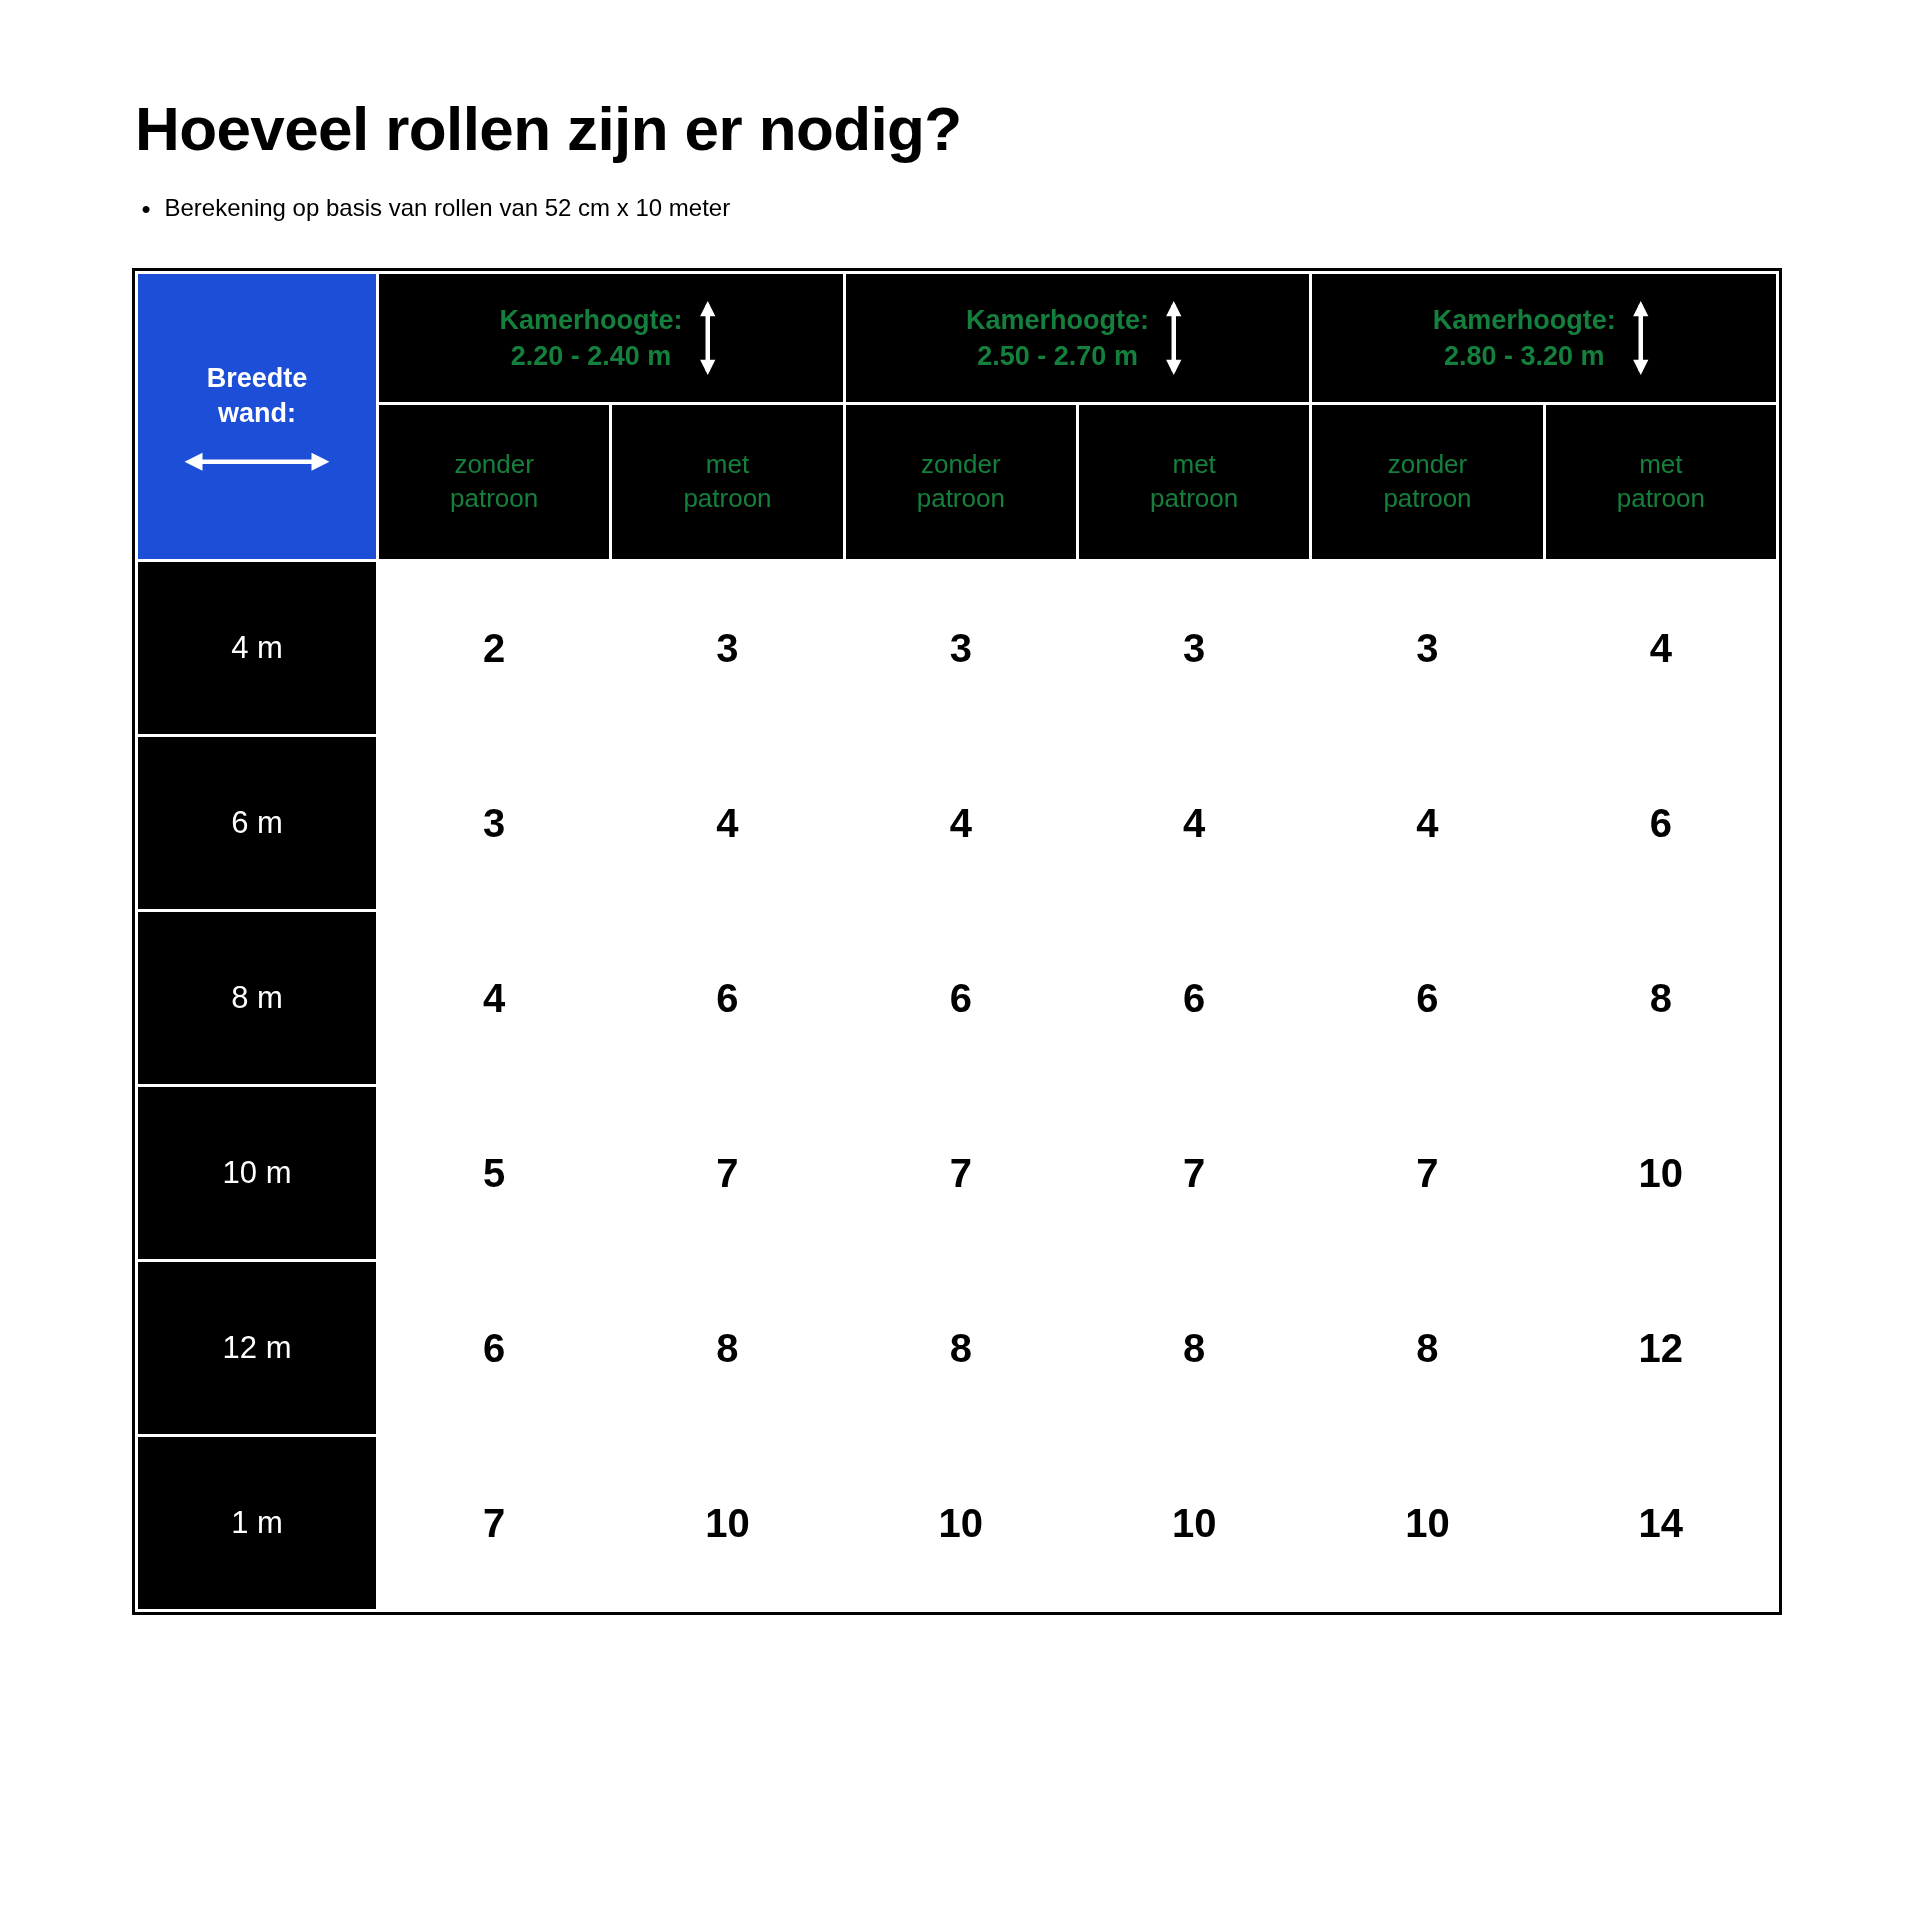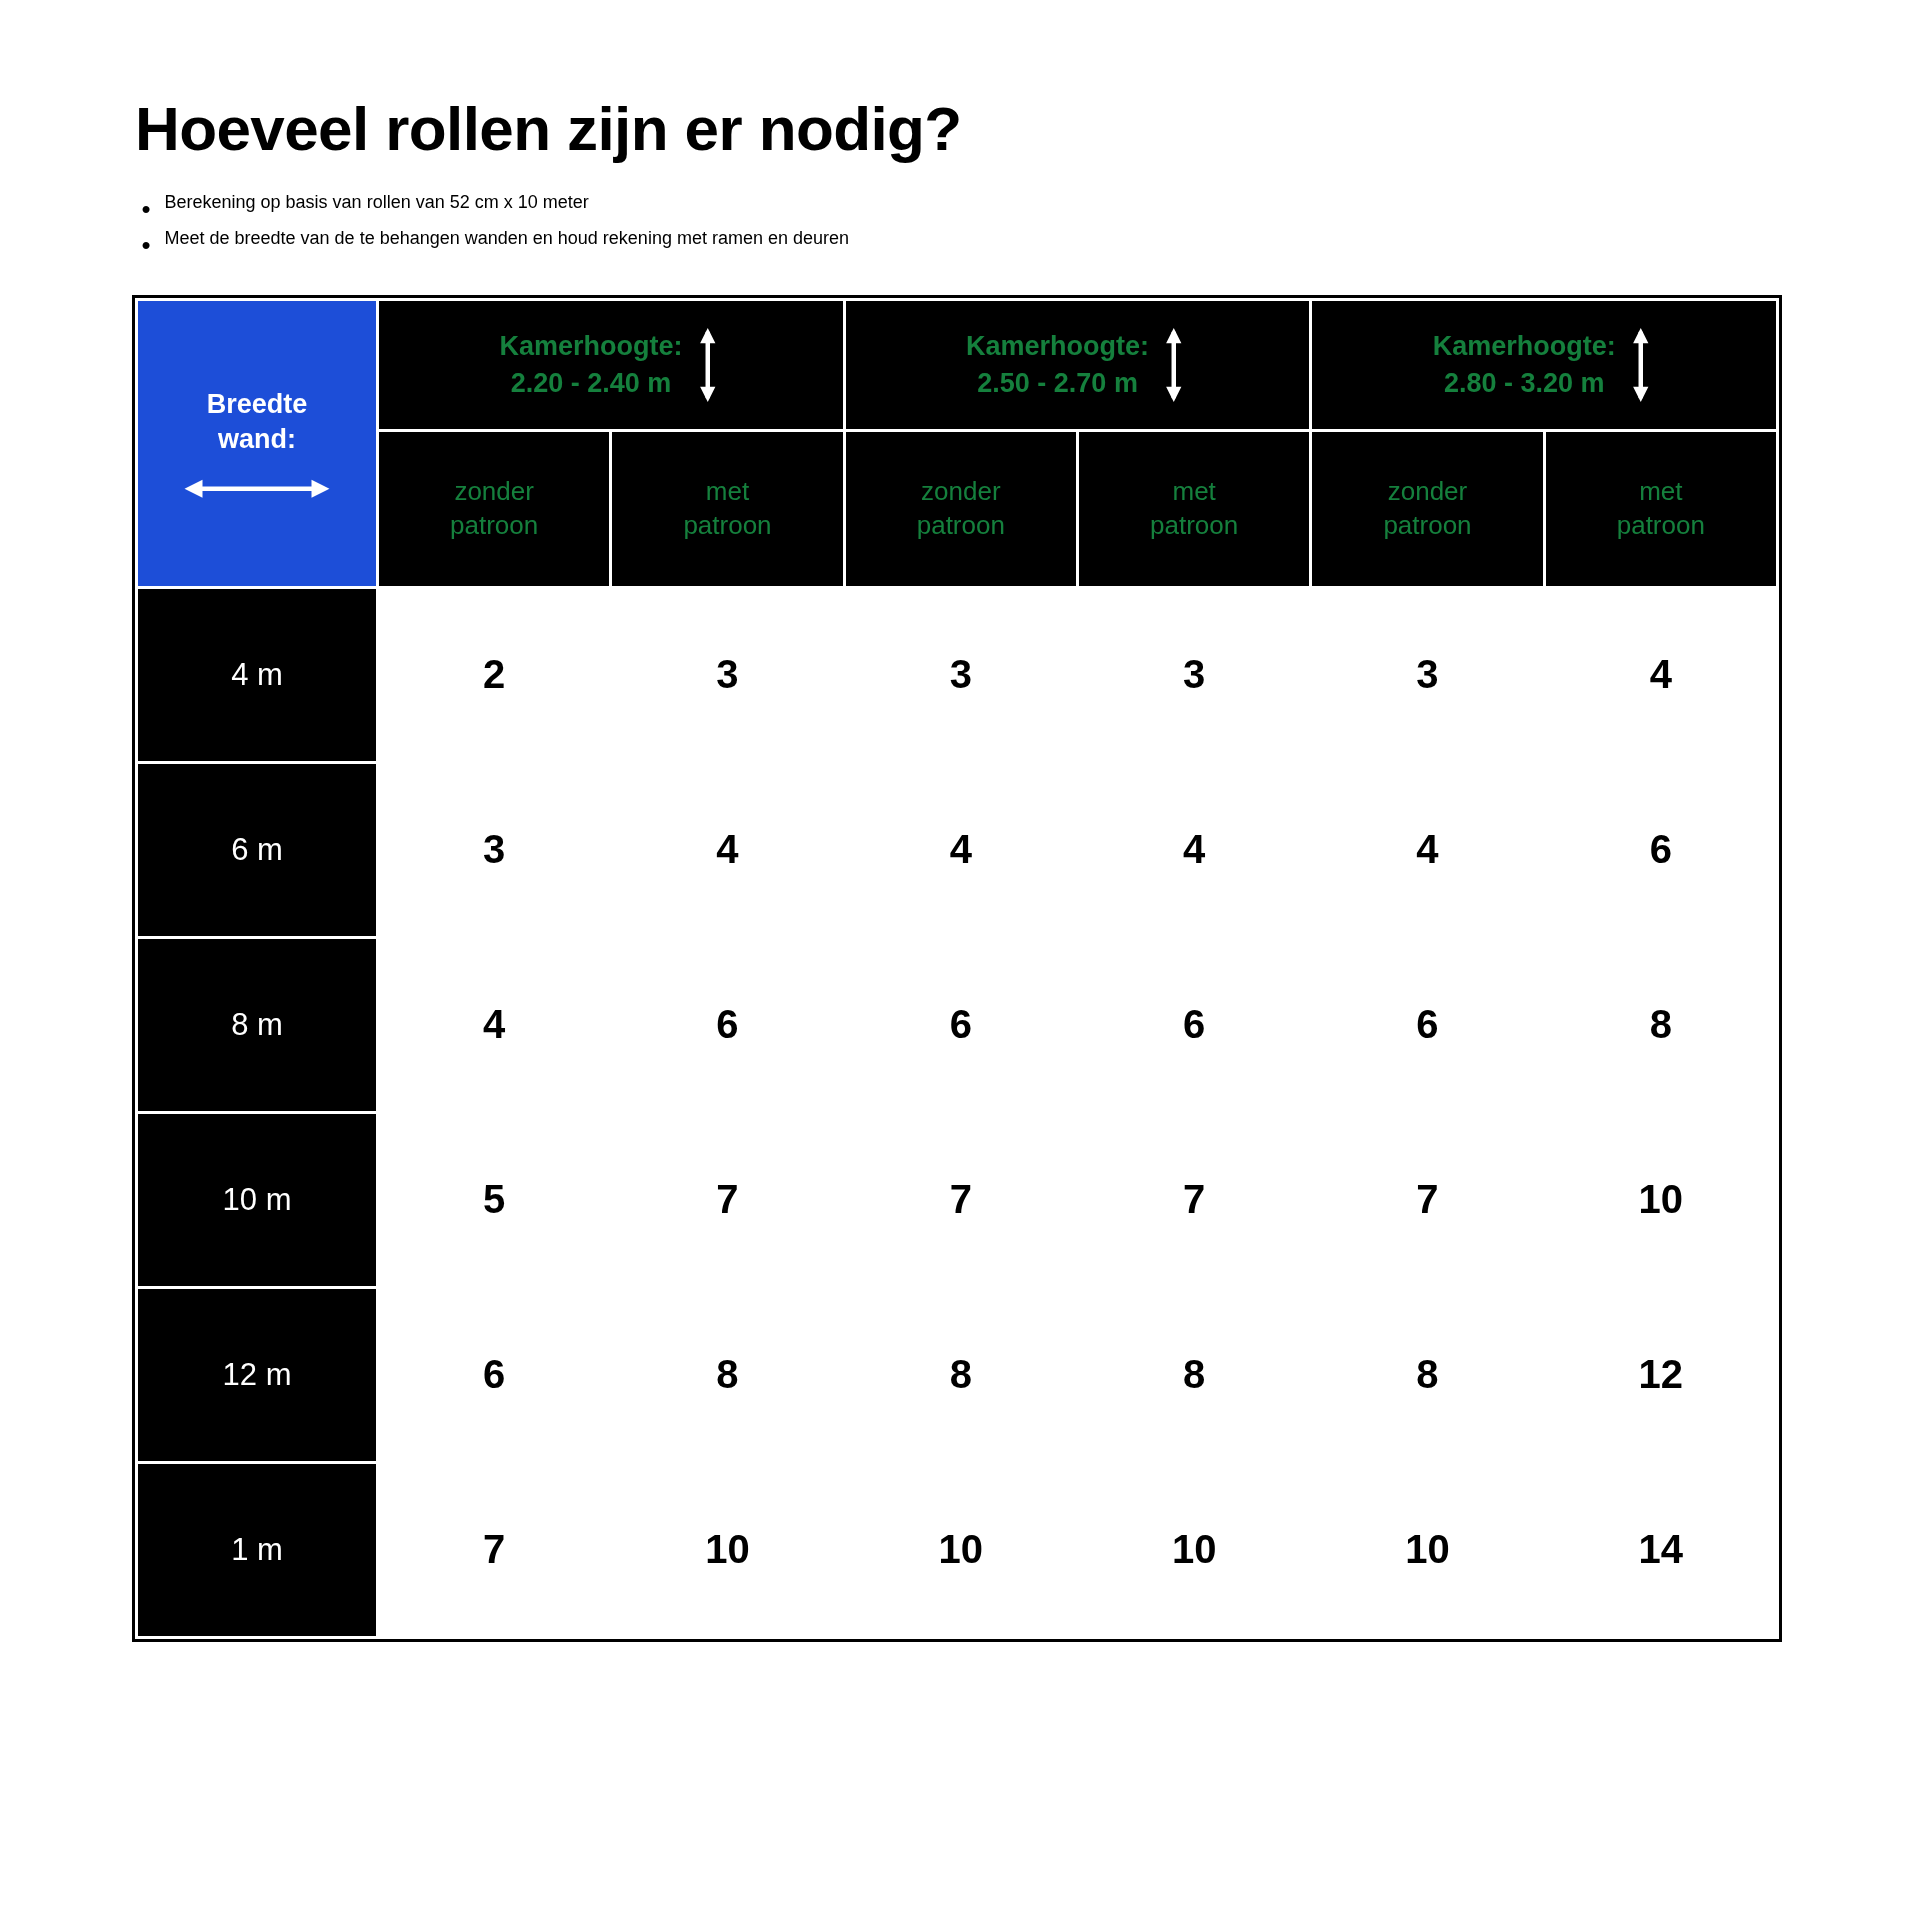--- a/index.html
+++ b/index.html
@@ -28,21 +28,21 @@
     margin: 0 0 28px 0;
     line-height: 1.05;
   }
   .bullets {
     margin: 0 0 45px 0;
     padding: 0;
     list-style: none;
   }
   .bullets li {
     position: relative;
-    font-size: 18px;
+    font-size: 24px;
     line-height: 1.55;
     padding-left: 29.5px;
     margin-bottom: 7.7px;
   }
   .bullets li::before {
     content: "•";
     position: absolute;
     left: 6.4px;
     top: 0;
     font-size: 26px;
@@ -133,21 +133,20 @@
 </style>
 </head>
 <body>
 
 <div class="page">
 
   <h1 class="title">Hoeveel rollen zijn er nodig?</h1>
 
   <ul class="bullets">
     <li>Berekening op basis van rollen van 52 cm x 10 meter</li>
-    <li>Meet de breedte van de te behangen wanden en houd rekening met ramen en deuren</li>
   </ul>
 
   <div class="table-wrap">
     <table class="rolls">
       <thead>
         <tr>
           <th class="corner" rowspan="2">
             <div class="lbl">
               <div>Breedte</div>
               <div>wand:</div>

